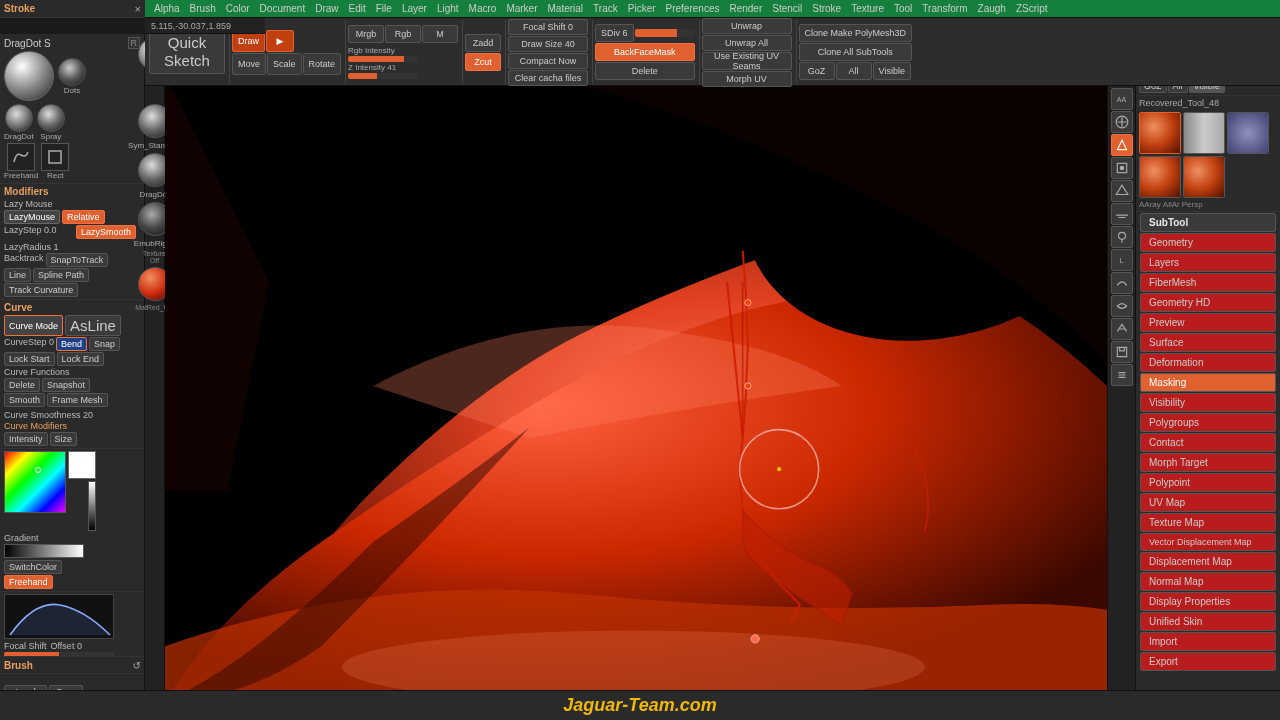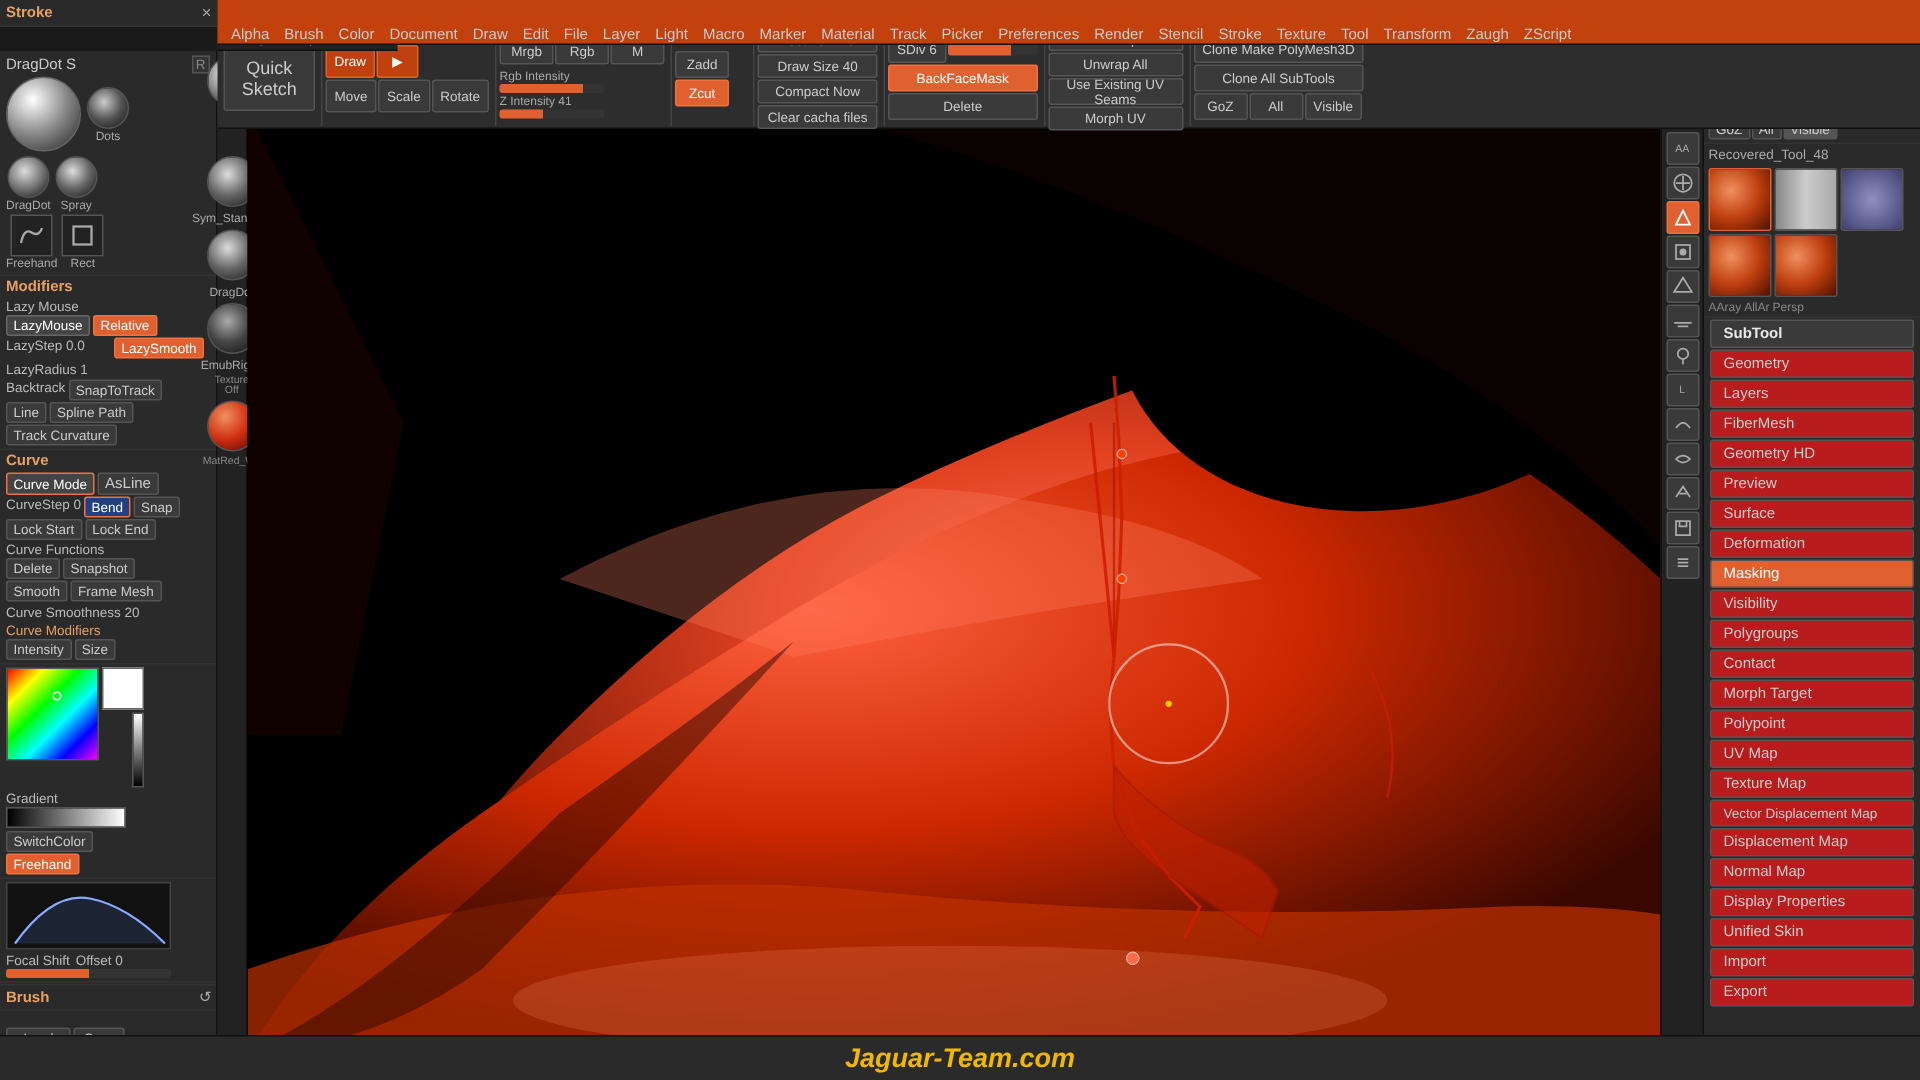--- a/index.html
+++ b/index.html
@@ -57,21 +57,21 @@
     .small-btn { background: #3a3a3a; border: 1px solid #555; color: #ccc; padding: 1px 3px; font-size: 9px; cursor: pointer; border-radius: 2px; flex: 1; text-align: center; }
   </style>
 </head>
 <body>
 
 <div id="stroke-header">
   <span style="color:#e8a060;font-weight:bold;font-size:10px;">Stroke</span>
   <span style="color:#aaa;cursor:pointer;">×</span>
 </div>
 
-<div id="top-menu" style="position:absolute;left:145px;top:0;right:0;height:30px;background:#c2410c;border-bottom:1px solid #111;display:flex;align-items:flex-end;padding:0 4px;gap:0;z-index:20;">
+<div id="top-menu" style="position:absolute;left:145px;top:0;right:0;height:18px;background:#15803d;border-bottom:1px solid #111;display:flex;align-items:center;padding:0 4px;gap:0;z-index:20;">
   <span style="color:#ccc;padding:0 5px;font-size:10px;cursor:pointer;">Alpha</span>
   <span style="color:#ccc;padding:0 5px;font-size:10px;cursor:pointer;">Brush</span>
   <span style="color:#ccc;padding:0 5px;font-size:10px;cursor:pointer;">Color</span>
   <span style="color:#ccc;padding:0 5px;font-size:10px;cursor:pointer;">Document</span>
   <span style="color:#ccc;padding:0 5px;font-size:10px;cursor:pointer;">Draw</span>
   <span style="color:#ccc;padding:0 5px;font-size:10px;cursor:pointer;">Edit</span>
   <span style="color:#ccc;padding:0 5px;font-size:10px;cursor:pointer;">File</span>
   <span style="color:#ccc;padding:0 5px;font-size:10px;cursor:pointer;">Layer</span>
   <span style="color:#ccc;padding:0 5px;font-size:10px;cursor:pointer;">Light</span>
   <span style="color:#ccc;padding:0 5px;font-size:10px;cursor:pointer;">Macro</span>
@@ -87,21 +87,21 @@
   <span style="color:#ccc;padding:0 5px;font-size:10px;cursor:pointer;">Tool</span>
   <span style="color:#ccc;padding:0 5px;font-size:10px;cursor:pointer;">Transform</span>
   <span style="color:#ccc;padding:0 5px;font-size:10px;cursor:pointer;">Zaugh</span>
   <span style="color:#ccc;padding:0 5px;font-size:10px;cursor:pointer;">ZScript</span>
 </div>
 
 <div id="main-toolbar-area" style="position:absolute;left:145px;top:18px;right:0;height:68px;background:#2d2d2d;border-bottom:1px solid #111;display:flex;align-items:flex-start;padding:2px 4px;gap:2px;z-index:15;">
 
 
   <div style="border-right:1px solid #444;padding-right:4px;height:64px;display:flex;align-items:center;">
-    <button class="tb-btn" style="height:44px;width:61px;font-size:12px;line-height:1.2;">Quick<br>Sketch</button>
+    <button class="tb-btn" style="height:44px;width:76px;font-size:15px;line-height:1.2;">Quick<br>Sketch</button>
   </div>
 
   <div style="border-right:1px solid #444;padding-right:4px;height:64px;display:flex;flex-direction:column;gap:1px;justify-content:center;">
     <div style="display:flex;gap:1px;">
       <button class="tb-btn active" style="height:22px;min-width:28px;font-size:9px;background:#c04010;border-color:#e06030;">Draw</button>
       <button class="tb-btn active" style="height:22px;min-width:28px;font-size:9px;background:#c04010;border-color:#e06030;">▶</button>
     </div>
     <div style="display:flex;gap:1px;">
       <button class="tb-btn" style="height:22px;min-width:28px;font-size:9px;">Move</button>
       <button class="tb-btn" style="height:22px;min-width:28px;font-size:9px;">Scale</button>
@@ -116,21 +116,21 @@
       <button class="tb-btn" style="height:18px;font-size:9px;">M</button>
     </div>
     <div style="display:flex;flex-direction:column;gap:1px;margin-top:2px;">
       <div style="font-size:8px;color:#aaa;">Rgb Intensity</div>
       <div style="width:70px;height:6px;background:linear-gradient(to right,#e06030 80%,#333 80%);border-radius:2px;"></div>
       <div style="font-size:8px;color:#aaa;">Z Intensity 41</div>
       <div style="width:70px;height:6px;background:linear-gradient(to right,#e06030 41%,#333 41%);border-radius:2px;"></div>
     </div>
   </div>
 
-  <div style="border-right:1px solid #444;padding-right:16px;height:64px;display:flex;flex-direction:column;gap:1px;justify-content:center;">
+  <div style="border-right:1px solid #444;padding-right:4px;height:64px;display:flex;flex-direction:column;gap:1px;justify-content:center;">
     <button class="tb-btn" style="height:18px;font-size:9px;">Zadd</button>
     <button class="tb-btn active" style="height:18px;font-size:9px;background:#e06030;border-color:#f07040;color:#fff;">Zcut</button>
   </div>
 
   <div style="border-right:1px solid #444;padding-right:4px;height:64px;display:flex;flex-direction:column;gap:1px;justify-content:center;">
     <button class="tb-btn" style="height:18px;width:80px;font-size:9px;">Focal Shift 0</button>
     <button class="tb-btn" style="height:18px;width:80px;font-size:9px;">Draw Size 40</button>
     <button class="tb-btn" style="height:18px;width:80px;font-size:9px;">Compact Now</button>
     <button class="tb-btn" style="height:18px;width:80px;font-size:9px;">Clear cacha files</button>
   </div>
@@ -236,21 +236,21 @@
     </div>
     <div>
       <button class="panel-btn" style="font-size:9px;">Track Curvature</button>
     </div>
   </div>
 
   <div style="padding:2px 4px;border-bottom:1px solid #333;">
     <div style="color:#e8a060;font-size:10px;font-weight:bold;margin-bottom:2px;">Curve</div>
     <div style="display:flex;gap:2px;margin-bottom:1px;">
       <button class="panel-btn active" style="background:#444;font-size:9px;">Curve Mode</button>
-      <button class="panel-btn" style="font-size:10px;">AsLine</button>
+      <button class="panel-btn" style="font-size:15px;">AsLine</button>
     </div>
     <div style="display:flex;gap:2px;margin-bottom:1px;">
       <span style="font-size:9px;color:#bbb;">CurveStep 0</span>
       <button class="panel-btn active" style="background:#204080;font-size:9px;">Bend</button>
       <button class="panel-btn" style="font-size:9px;">Snap</button>
     </div>
     <div style="display:flex;gap:2px;margin-bottom:1px;">
       <button class="panel-btn" style="font-size:9px;">Lock Start</button>
       <button class="panel-btn" style="font-size:9px;">Lock End</button>
     </div>

